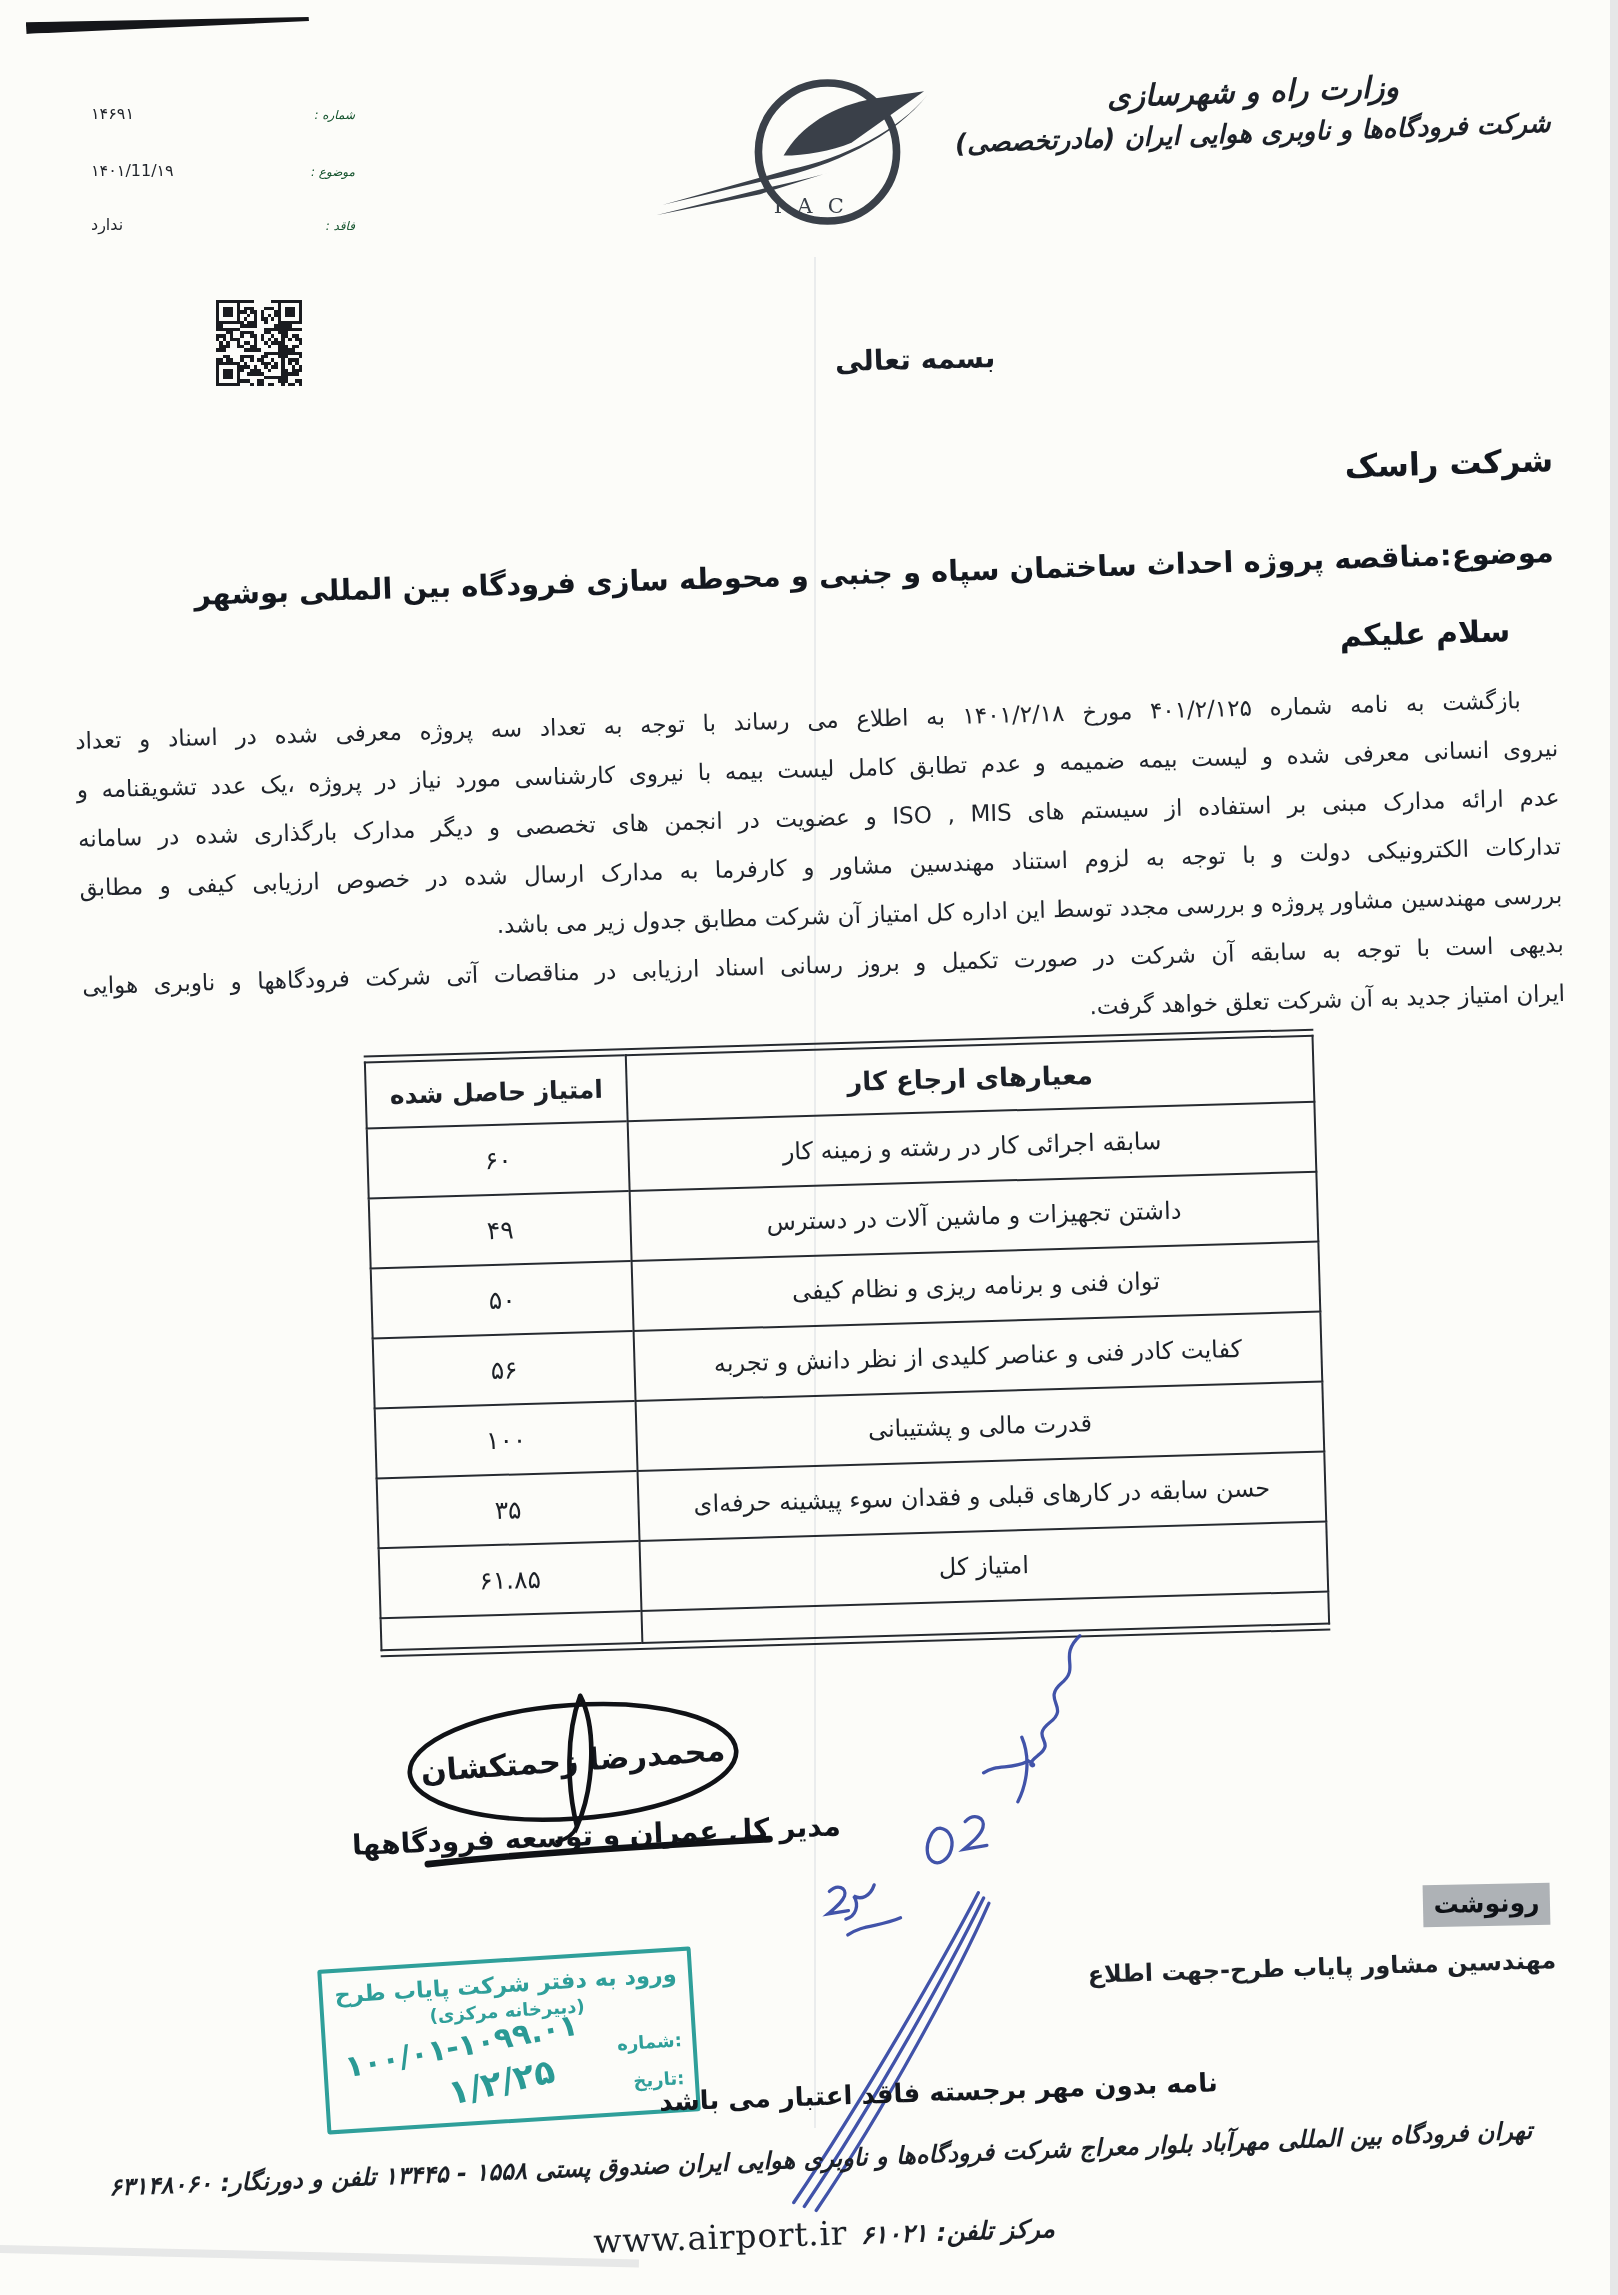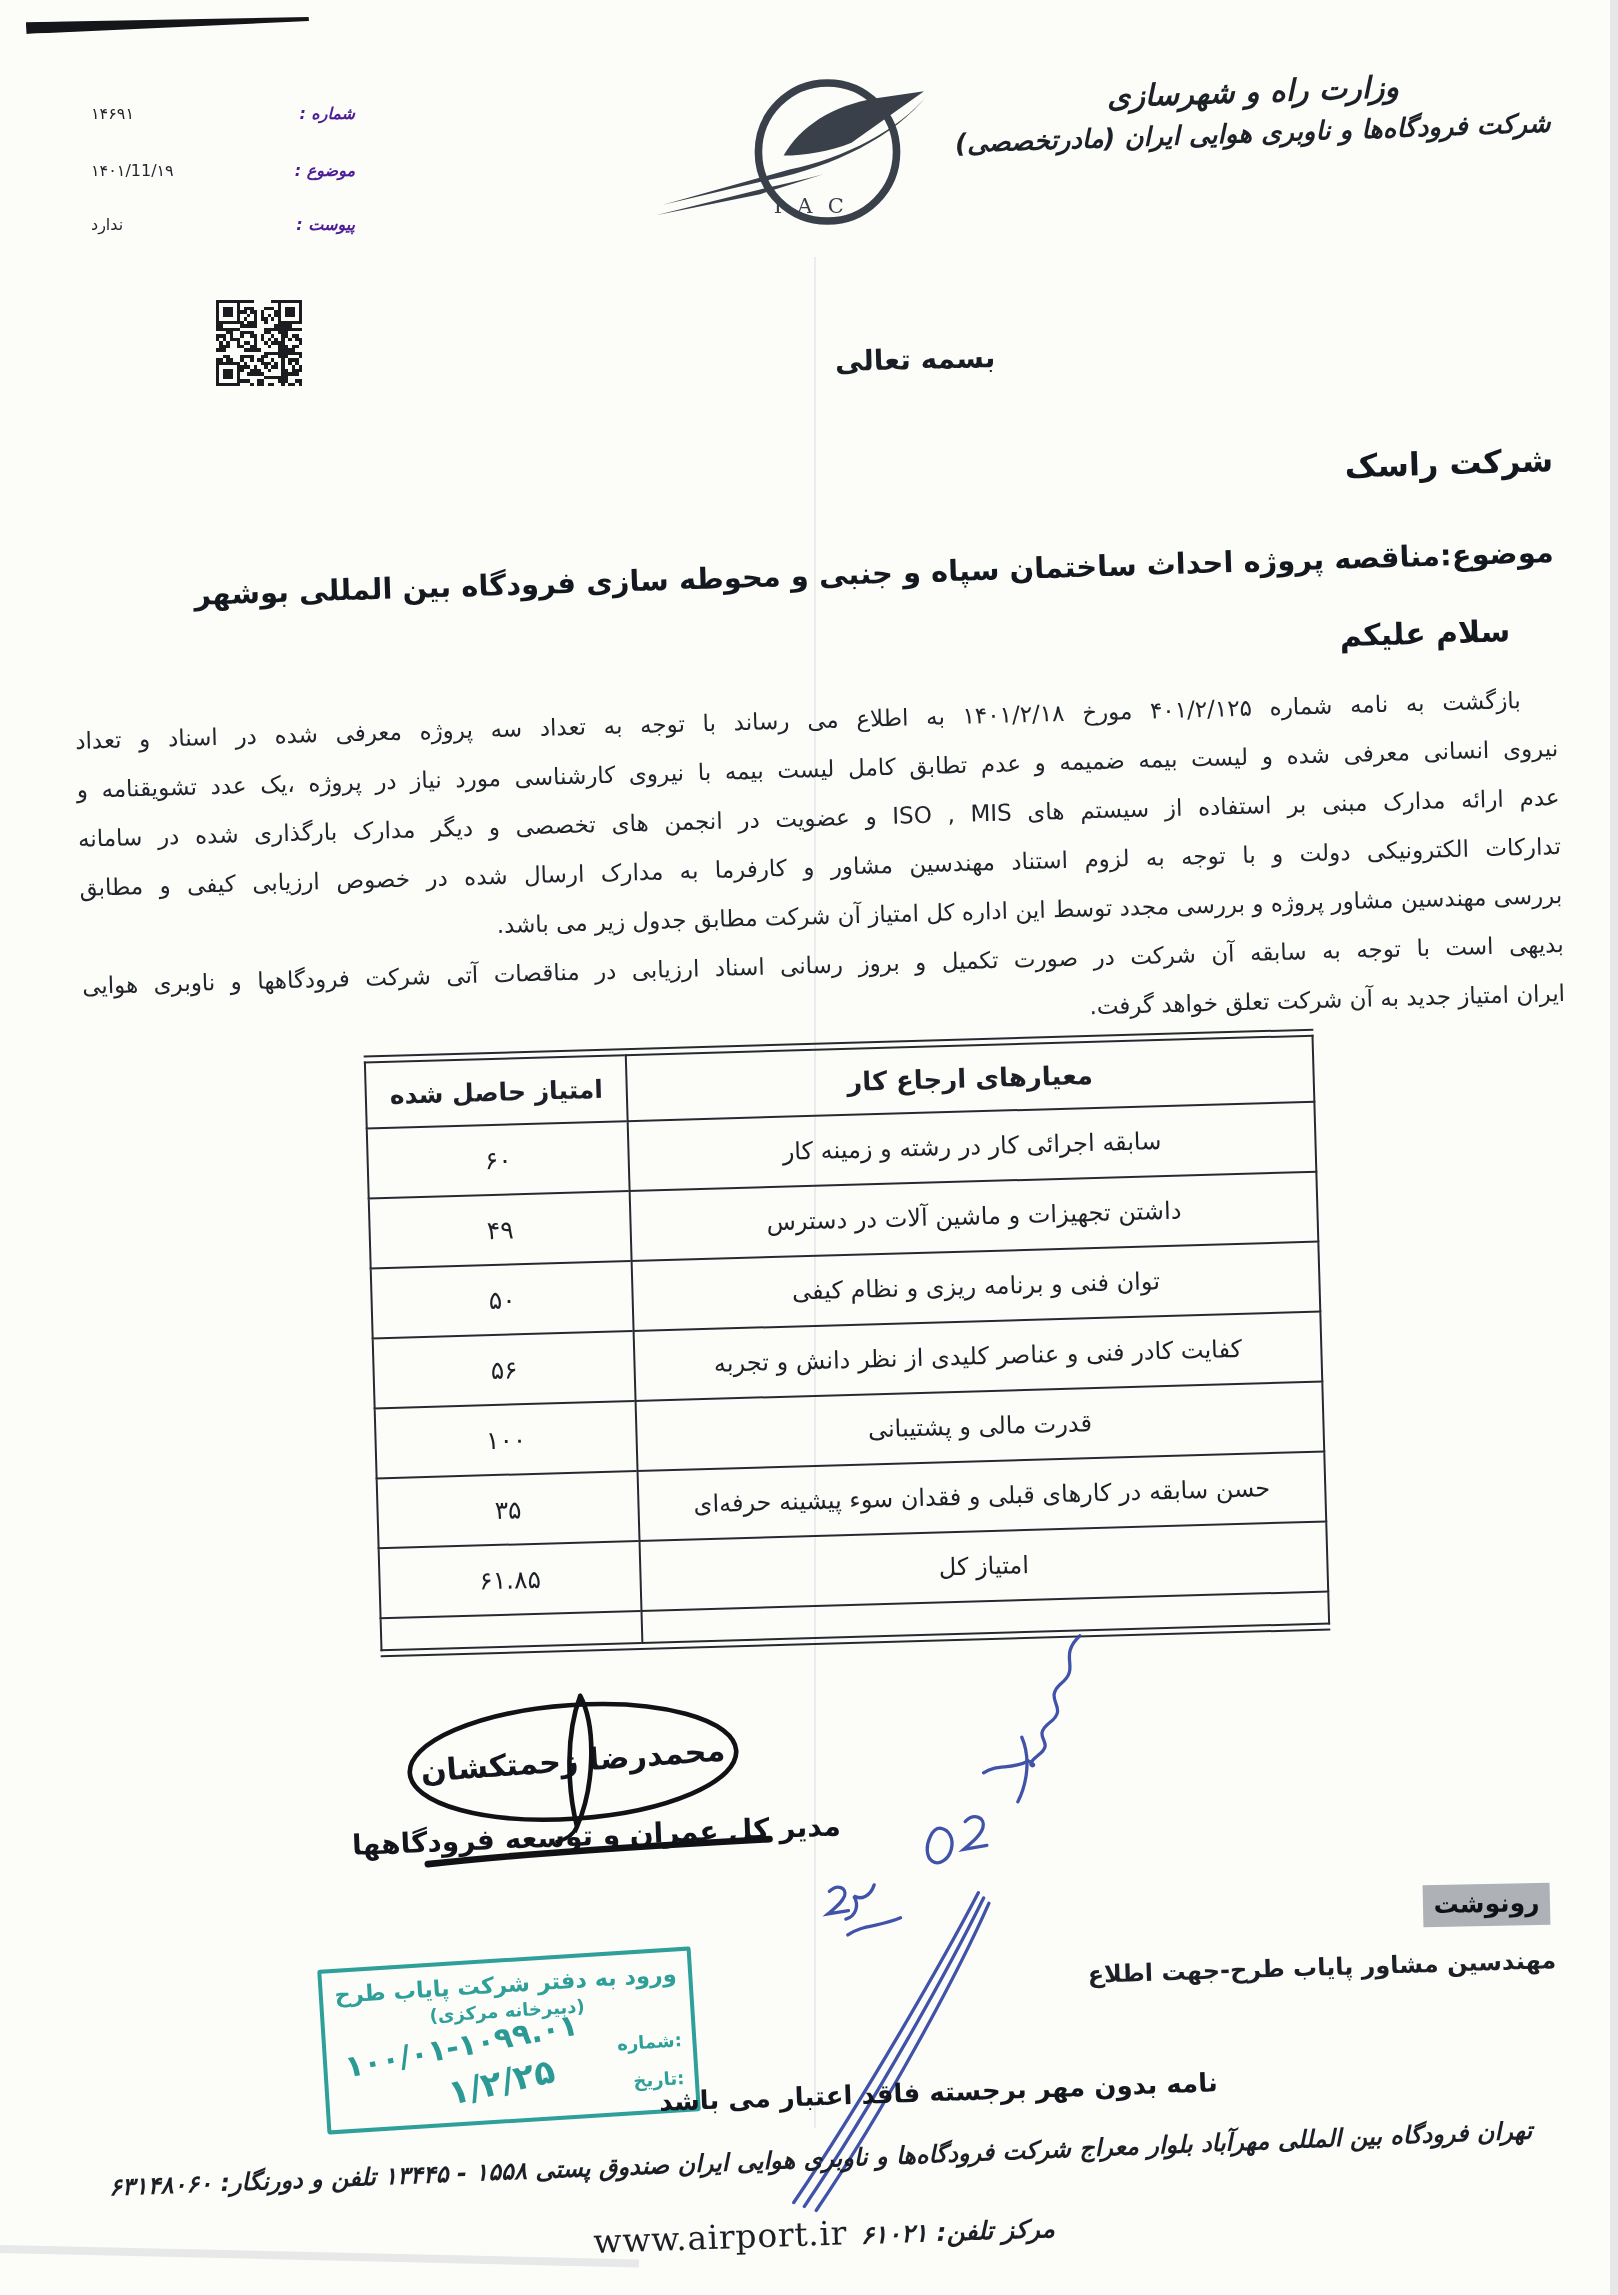--- a/index.html
+++ b/index.html
@@ -13,21 +13,21 @@
 
   
   .streak-top{left:26px;top:17px;width:283px;height:13px;background:#15161a;
     transform:rotate(-1.6deg);clip-path:polygon(0 10%,100% 30%,100% 62%,0 100%);}
   .fold-line{left:814px;top:257px;width:2px;height:1871px;background:rgba(165,175,192,.20);}
   .streak-bottom{left:-20px;top:2252px;width:659px;height:8px;background:#b7bac1;opacity:.30;transform:rotate(1.3deg);}
   .edge-right{left:1610px;top:0;width:8.6px;height:2295px;background:rgba(205,206,210,.45);}
 
   
   .meta-row{width:264px;left:91px;display:flex;direction:rtl;justify-content:space-between;align-items:baseline;}
-  .meta-label{font-size:16px;font-style:italic;font-weight:700;color:#4c1d95;}
+  .meta-label{font-size:12px;font-style:italic;font-weight:400;color:#14532d;}
   .meta-value{font-size:16px;color:#1f232a;}
 
   
   .ministry{right:69px;top:74px;width:593px;text-align:center;transform:rotate(-2deg);direction:rtl;color:#1d2128;}
   .ministry .l1{font-size:30px;font-weight:700;font-style:italic;white-space:nowrap;}
   .ministry .l2{font-size:26px;font-weight:700;font-style:italic;white-space:nowrap;margin-top:9.2px;}
 
   .besmeleh{left:835px;top:343px;font-size:28px;font-weight:700;transform:rotate(-1.5deg);white-space:nowrap;color:#191d24;}
 
   .recipient{right:66px;top:441px;font-size:32px;font-weight:700;transform:rotate(-1.8deg);transform-origin:right top;color:#14181f;}
@@ -94,21 +94,21 @@
 
 <div class="abs meta-row" style="top:104px">
   <span class="meta-label">شماره :</span>
   <span class="meta-value">۱۴۶۹۱</span>
 </div>
 <div class="abs meta-row" style="top:161px">
   <span class="meta-label">موضوع :</span>
   <span class="meta-value">۱۴۰۱/11/۱۹</span>
 </div>
 <div class="abs meta-row" style="top:215px">
-  <span class="meta-label">پیوست :</span>
+  <span class="meta-label">فاقد :</span>
   <span class="meta-value">ندارد</span>
 </div>
 
 <svg class="abs" style="left:649px;top:53px" width="316" height="198" viewBox="-270 -150 540 300">
   <circle cx="35" cy="0" r="118" fill="none" stroke="#3a4049" stroke-width="13"></circle>
   <path d="M -40 6 C -12 -44 44 -80 118 -92 L 200 -104 L 76 -16 C 42 -2 -4 6 -40 6 Z" fill="#3a4049"></path>
   <path d="M 206 -98 C 158 -38 64 10 -30 30 L -246 90 L -62 47 C 44 25 150 -26 206 -98 Z" fill="#3a4049"></path>
   <path d="M -80 72 L -258 108 L -72 62 C -30 52 8 44 40 34 Z" fill="#3a4049"></path>
   <text x="16" y="104" text-anchor="middle" font-size="36" letter-spacing="26" font-family="DejaVu Serif, serif" fill="#3a4049">IAC</text>
 </svg>

